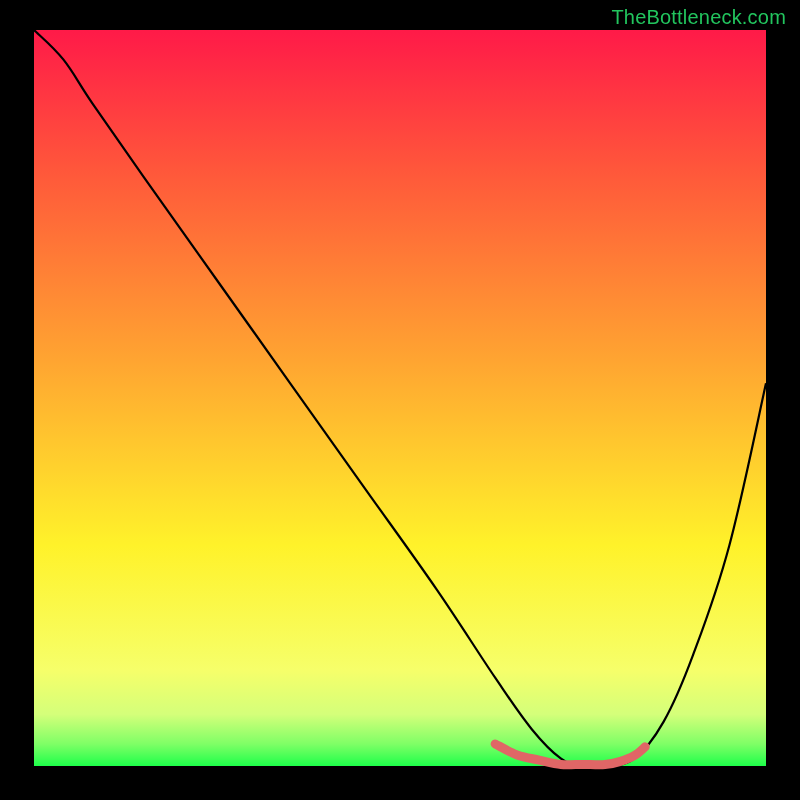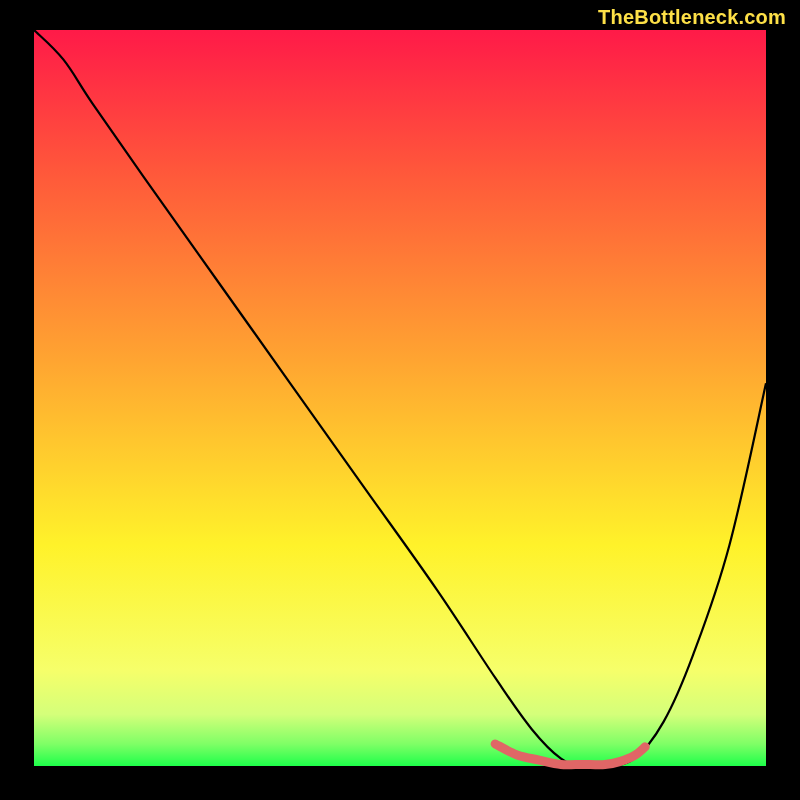--- a/index.html
+++ b/index.html
@@ -14,22 +14,22 @@
     position: relative;
     width: 800px;
     height: 800px;
   }
   .watermark {
     position: absolute;
     top: 6px;
     right: 14px;
     font-family: Arial, Helvetica, sans-serif;
     font-size: 20px;
-    font-weight: bold;
-    color: #fde047;
+    font-weight: normal;
+    color: #22c55e;
     z-index: 10;
     letter-spacing: 0.2px;
   }
   svg {
     position: absolute;
     top: 0;
     left: 0;
   }
 </style>
 </head>

